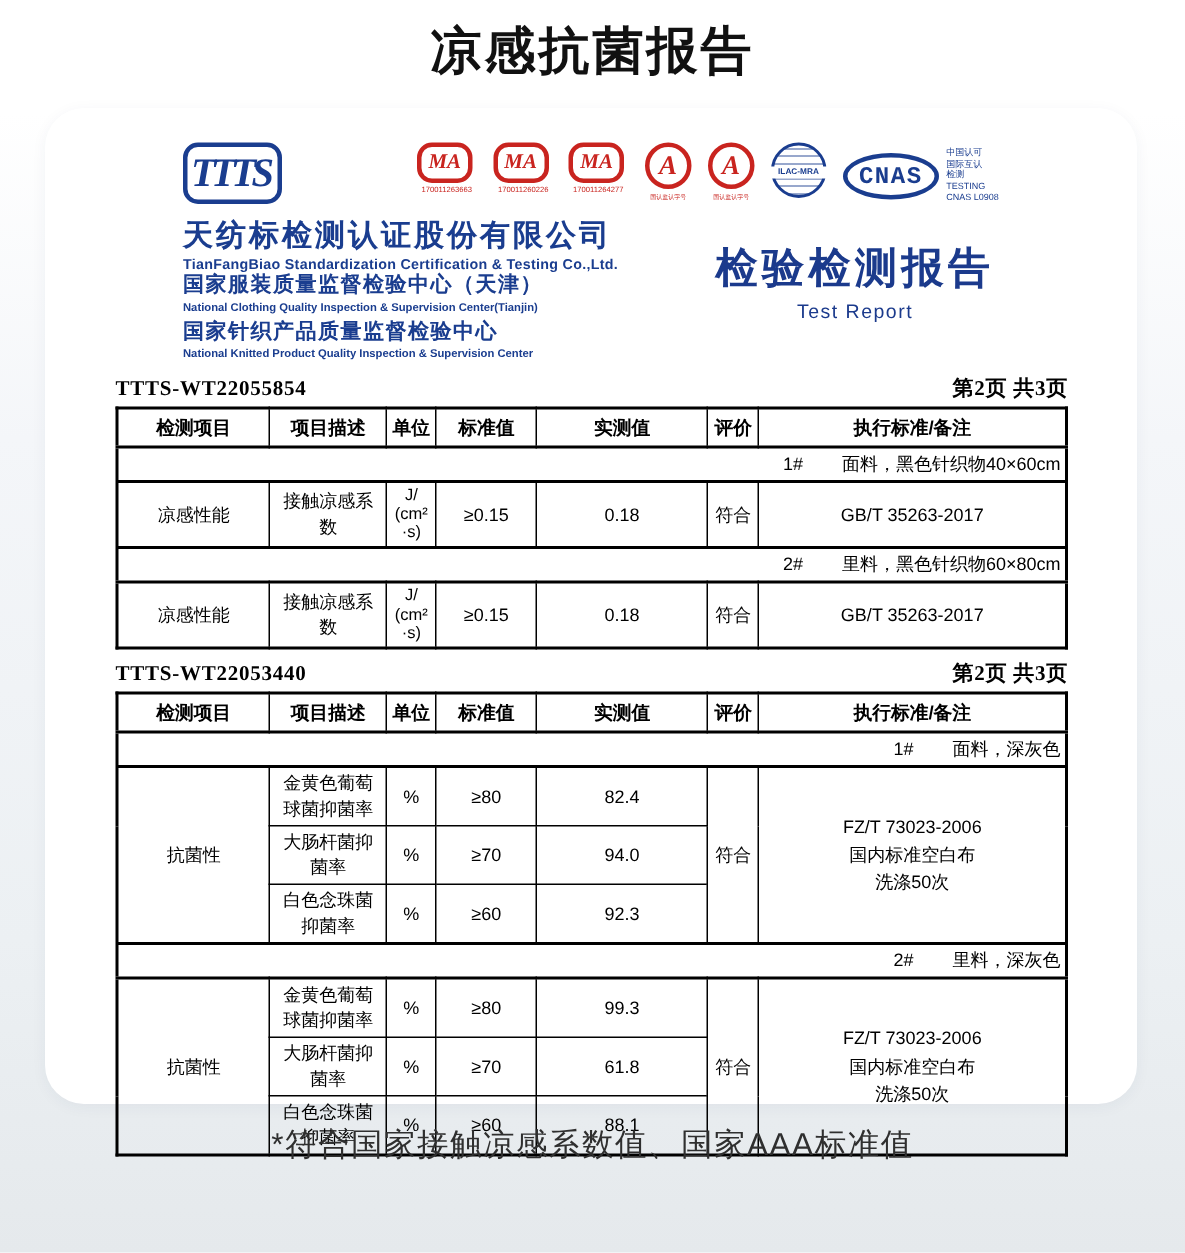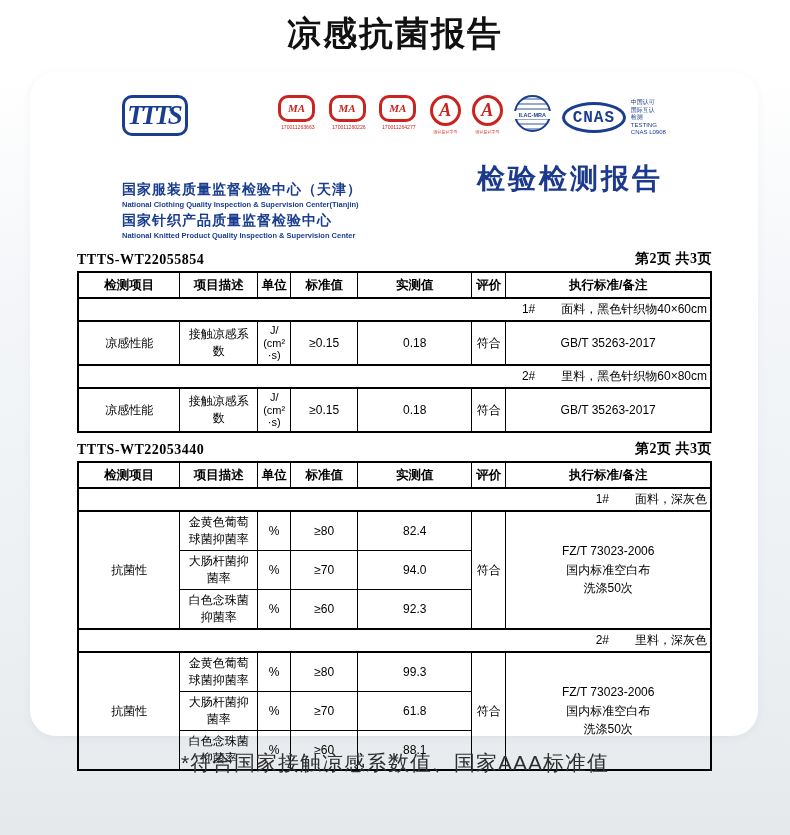--- a/index.html
+++ b/index.html
@@ -16,21 +16,21 @@
   .logo-box { position:absolute; left:92px; top:23px; width:66px; height:41px;
               border:3px solid #1a3d8f; border-radius:10px;
               display:flex; align-items:center; justify-content:center; background:#fff; }
   .logo-box span { font-family:"Liberation Serif","DejaVu Serif",serif; font-style:italic;
                    font-weight:700; font-size:27px; color:#1a3d8f; letter-spacing:-3px; padding-right:3px; }
 
   
   .badges { position:absolute; left:248px; top:23px; display:flex; gap:11px; align-items:flex-start; }
   .cma { text-align:center; }
   .cma-box { width:37px; height:27px; border:3px solid #c9241f; border-radius:10px;
-             color:#c9241f; font-weight:700; font-size:11px; line-height:21px;
+             color:#c9241f; font-weight:700; font-size:14px; line-height:21px;
              font-family:"Liberation Serif","DejaVu Serif",serif; font-style:italic; background:#fff; }
   .cma-num { font-size:6px; color:#c9241f; margin-top:2px; white-space:nowrap; transform:scale(.85); }
   .cal { text-align:center; }
   .cal-circle { width:31px; height:31px; border:3px solid #c9241f; border-radius:50%;
                 color:#c9241f; font-family:"Liberation Serif","DejaVu Serif",serif;
                 font-style:italic; font-weight:700; font-size:18px; line-height:25px; background:#fff; }
   .cal-cap { font-size:5px; color:#c9241f; margin-top:2px; white-space:nowrap; transform:scale(.8); }
   .ilac { position:relative; width:37px; height:37px; border-radius:50%; border:2px solid #1a3d8f;
           background:repeating-linear-gradient(0deg, rgba(26,61,143,.45) 0 1.5px, transparent 1.5px 5px); }
   .ilac-band { position:absolute; top:14px; left:-3px; right:-3px; background:#fff;
@@ -122,30 +122,35 @@
           <div class="cnas-lines">
             <span>中国认可</span>
             <span>国际互认</span>
             <span>检测</span>
             <span>TESTING</span>
             <span>CNAS L0908</span>
           </div>
         </div>
       </div>
 
+      <div class="company">
+        <div class="company-cn">天纺标检测认证股份有限公司</div>
+        <div class="company-en">TianFangBiao Standardization Certification &amp; Testing Co.,Ltd.</div>
+      </div>
 
       <div class="centers">
         <div class="center-cn">国家服装质量监督检验中心（天津）</div>
         <div class="center-en">National Clothing Quality Inspection &amp; Supervision Center(Tianjin)</div>
         <div class="center-cn">国家针织产品质量监督检验中心</div>
         <div class="center-en">National Knitted Product Quality Inspection &amp; Supervision Center</div>
       </div>
 
       <div class="report-title">
         <div class="report-cn">检验检测报告</div>
+        <div class="report-en">Test Report</div>
       </div>
     </div>
 
     <div class="table-block">
       <div class="tcaption">
         <span>TTTS-WT22055854</span>
         <span>第2页 共3页</span>
       </div>
       <table class="t1">
         <colgroup>

